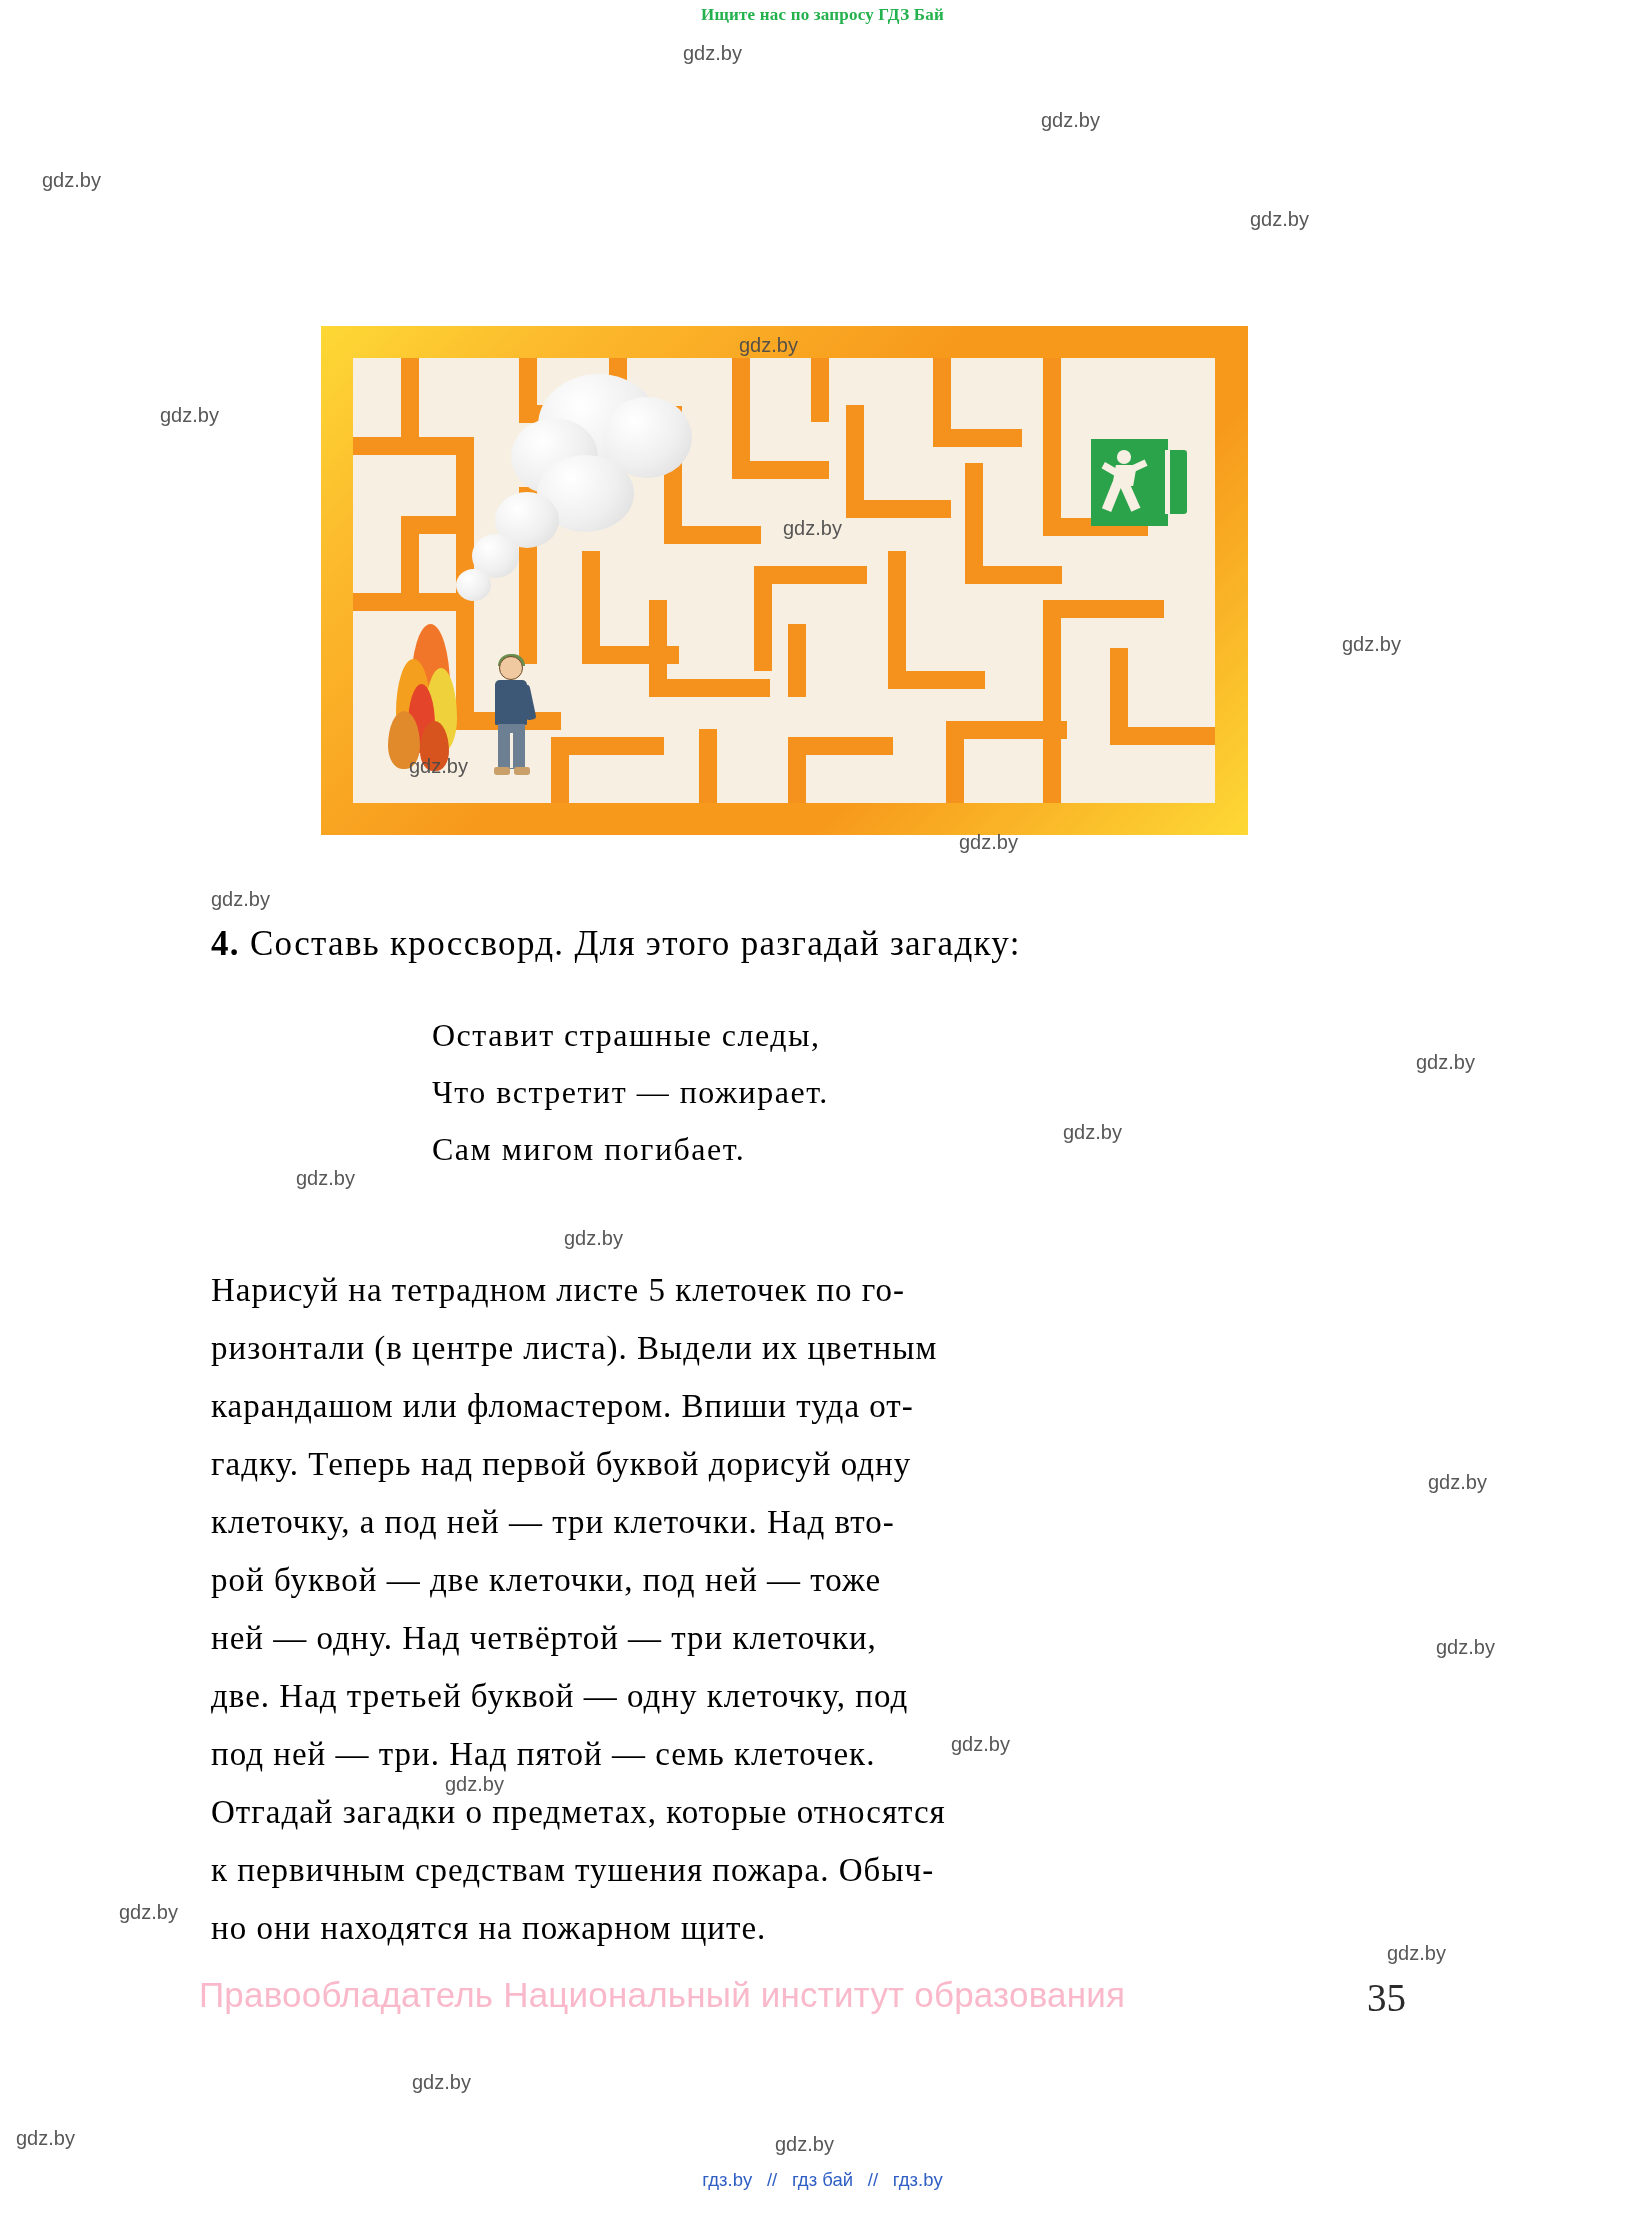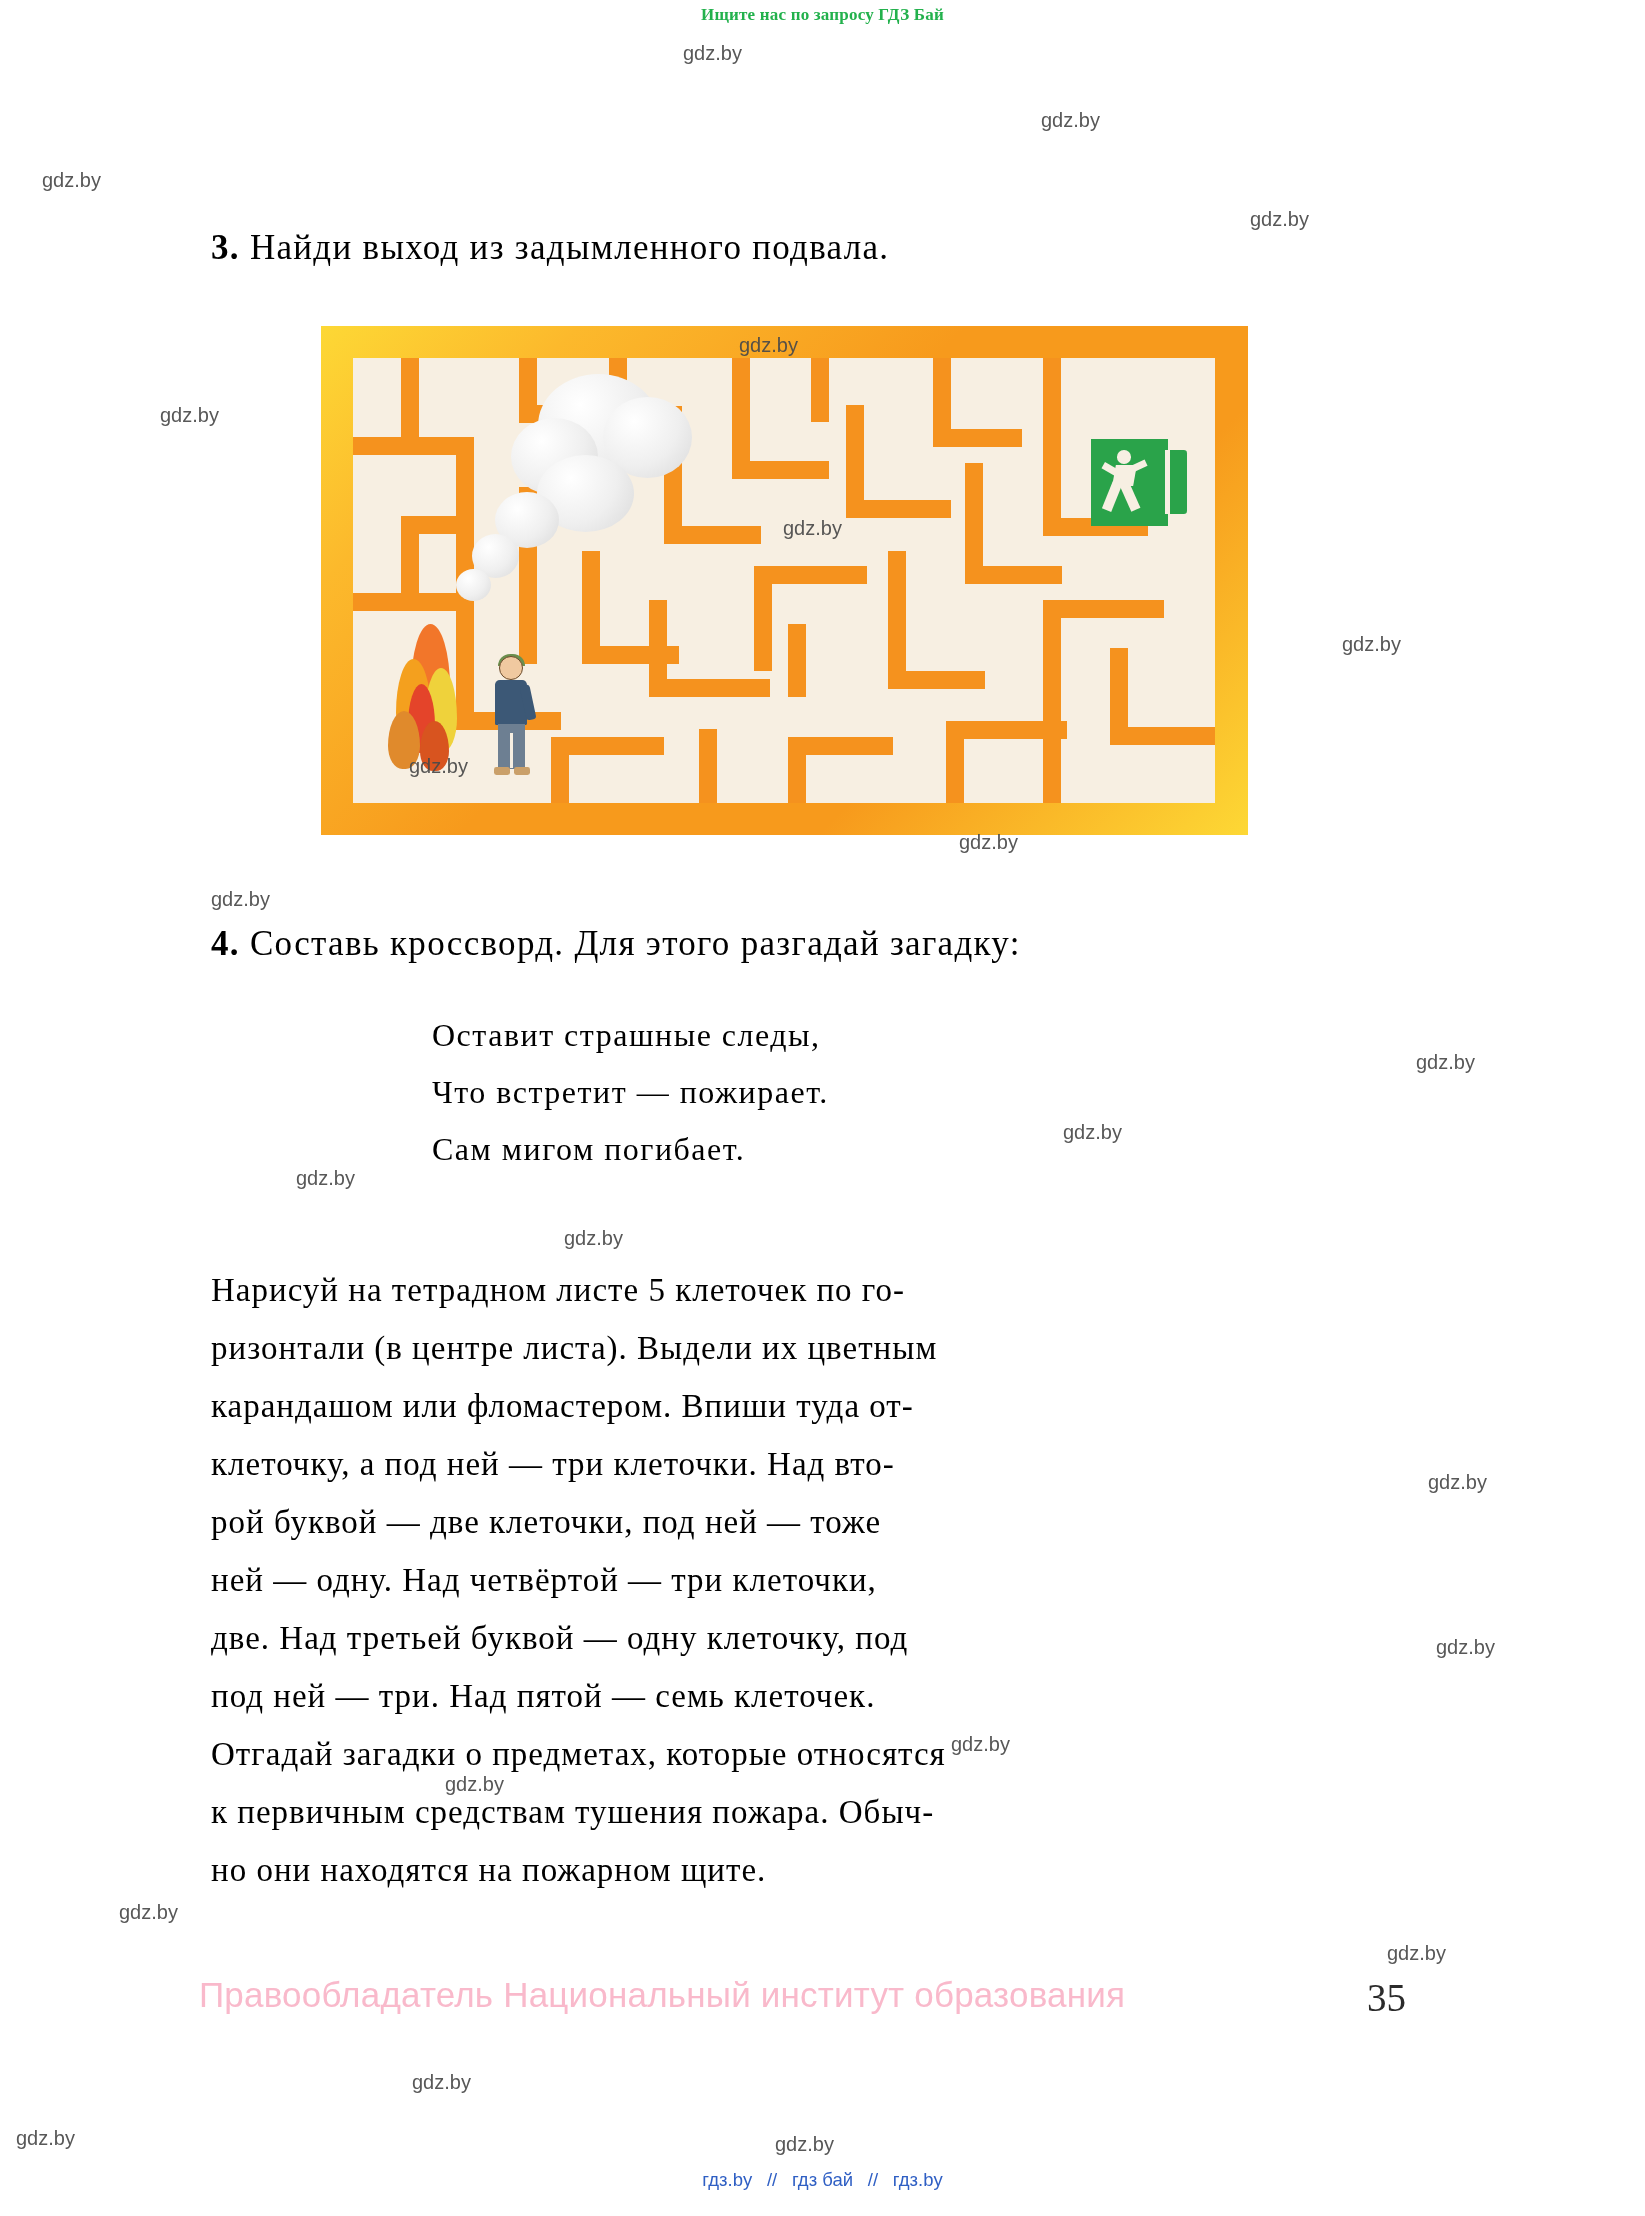--- a/index.html
+++ b/index.html
@@ -239,24 +239,20 @@
   }
   .footer-links span { margin: 0 4.8px; }
 </style>
 </head>
 <body>
 
 <div class="top-banner">Ищите нас по запросу ГДЗ Бай</div>
 
 <div class="page">
 
-  <div class="task task3">
-    <b>3.</b>
-    <span>Найди выход из задымленного подвала.</span>
-  </div>
 
   <div class="maze-wrap">
     <div class="maze-inner">
 
       <div class="wall" style="left:48px;  top:0px;   width:17.7px; height:97px;"></div>
       <div class="wall" style="left:0px;   top:79px;  width:121px;height:17.7px;"></div>
       <div class="wall" style="left:103px; top:79px;  width:17.7px; height:169px;"></div>
       <div class="wall" style="left:48px;  top:158px; width:73px; height:17.7px;"></div>
       <div class="wall" style="left:48px;  top:158px; width:17.7px; height:89px;"></div>
       <div class="wall" style="left:0px;   top:235px; width:121px;height:17.7px;"></div>
@@ -358,20 +354,21 @@
   <div class="riddle">
     <div>Оставит страшные следы,</div>
     <div>Что встретит — пожирает.</div>
     <div>Сам мигом погибает.</div>
   </div>
 
   <div class="body-text">
     <span class="ln">Нарисуй на тетрадном листе 5 клеточек по го-</span>
     <span class="ln">ризонтали (в центре листа). Выдели их цветным</span>
     <span class="ln">карандашом или фломастером. Впиши туда от-</span>
+    <span class="ln">гадку. Теперь над первой буквой дорисуй одну</span>
     <span class="ln">клеточку, а под ней — три клеточки. Над вто-</span>
     <span class="ln">рой буквой — две клеточки, под ней — тоже</span>
     <span class="ln">ней — одну. Над четвёртой — три клеточки,</span>
     <span class="ln">две. Над третьей буквой — одну клеточку, под</span>
     <span class="ln">под ней — три. Над пятой — семь клеточек.</span>
     <span class="ln">Отгадай загадки о предметах, которые относятся</span>
     <span class="ln">к первичным средствам тушения пожара. Обыч-</span>
     <span class="ln">но они находятся на пожарном щите.</span>
   </div>
 

